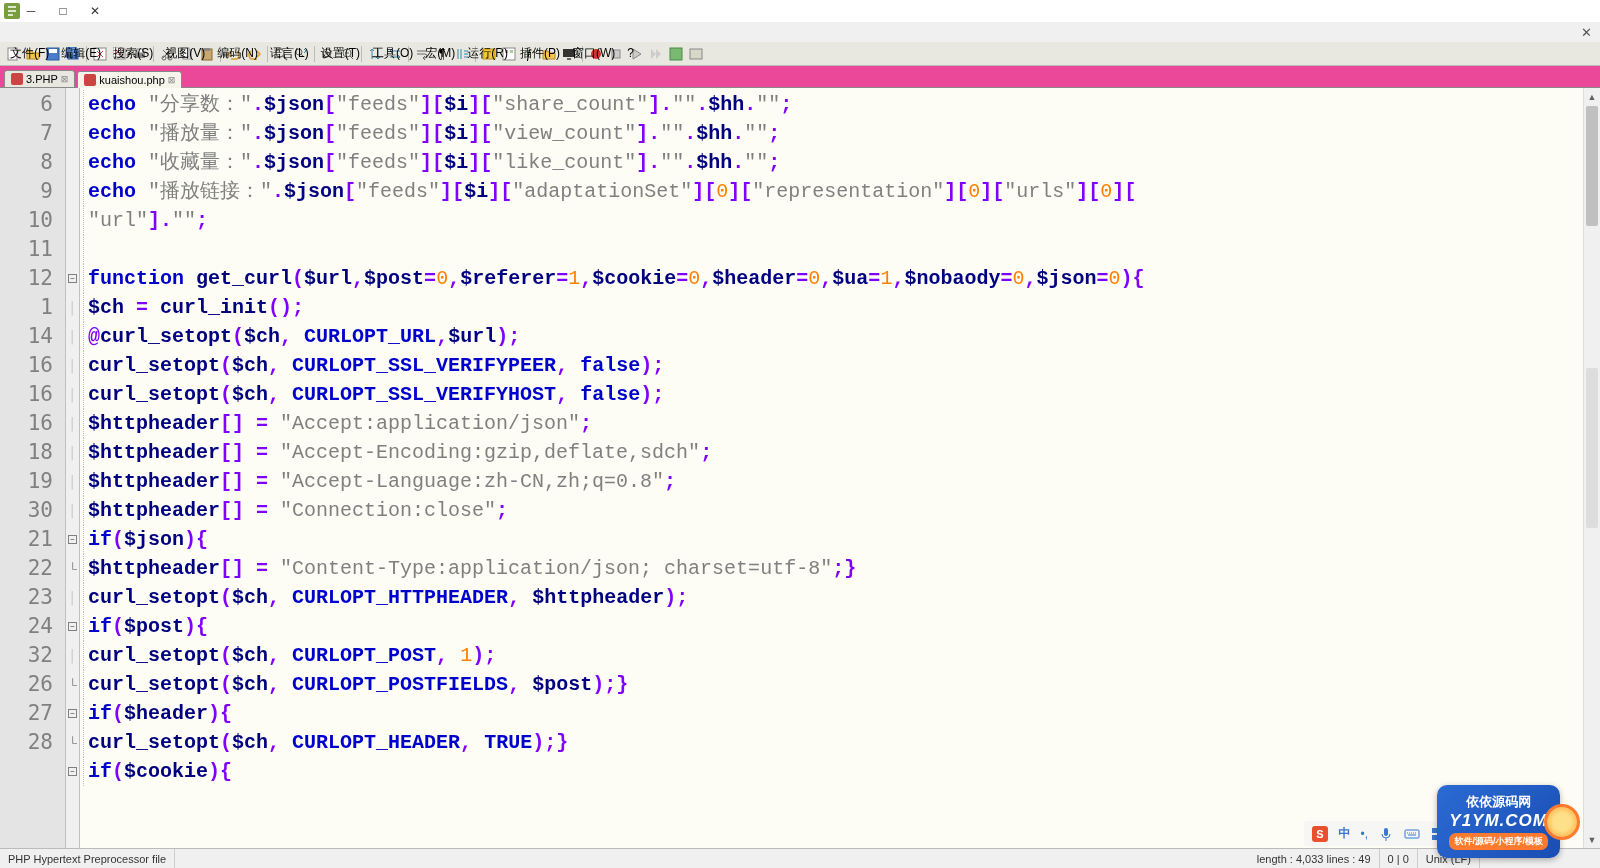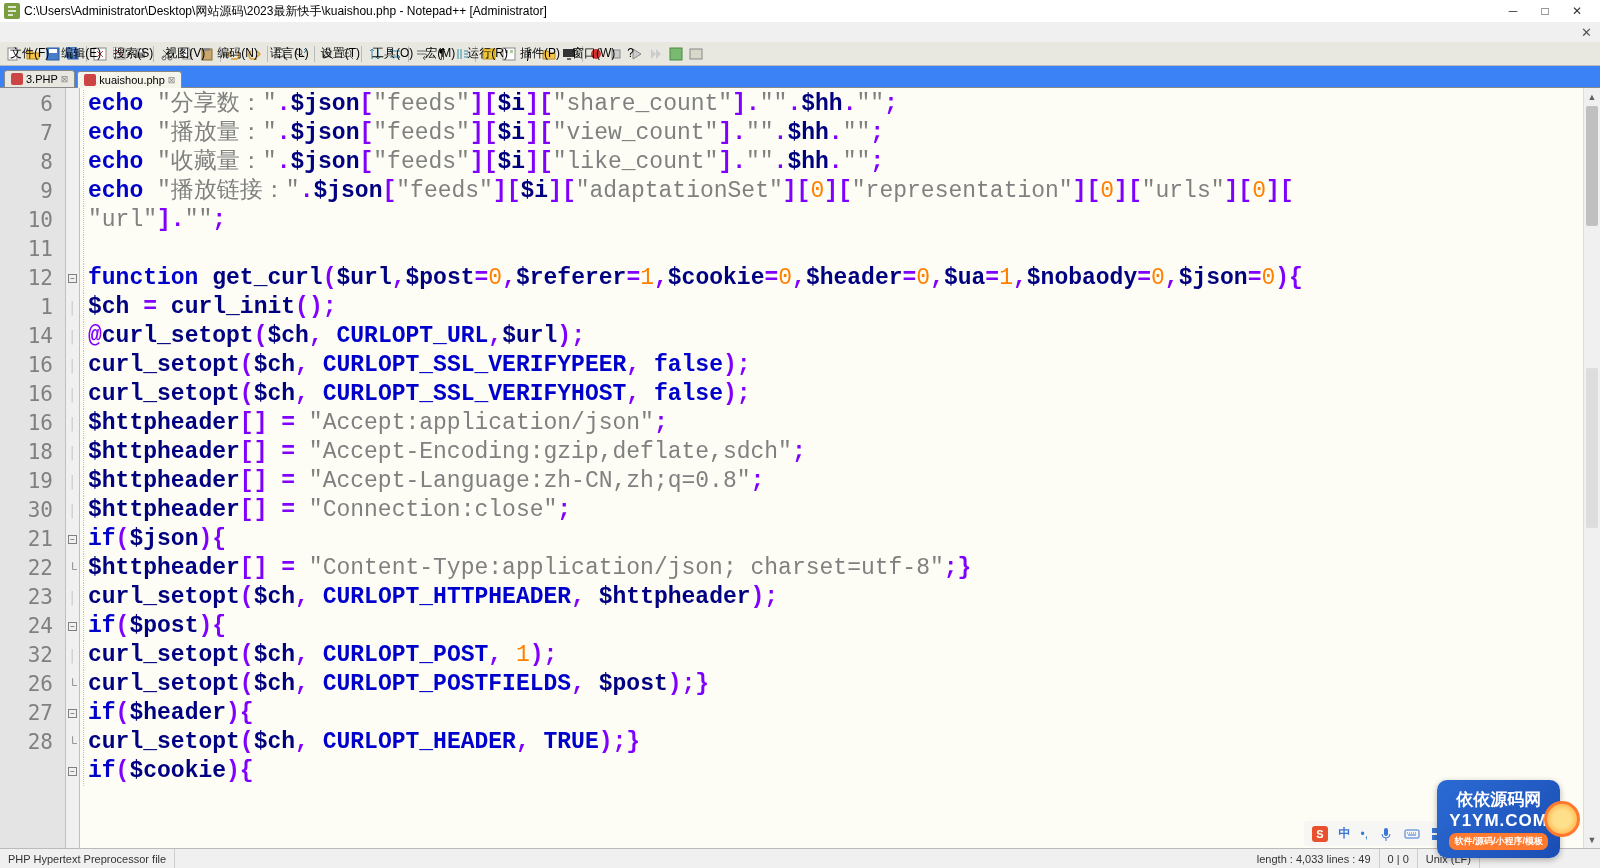--- a/index.html
+++ b/index.html
@@ -8,34 +8,34 @@
 .titlebar-icon { width: 16px; height: 16px; margin-right: 4px; }
 .titlebar-text { flex: 1; font-size: 12px; color: #000; }
 .win-controls { display: flex; gap: 18px; padding-right: 12px; }
 .win-btn { width: 14px; height: 14px; cursor: pointer; display: flex; align-items: center; justify-content: center; color: #333; }
 .menubar { background: #f0f0f0; height: 20px; display: flex; align-items: center; padding: 0 4px; position: relative; }
 .menu-item { padding: 2px 6px; cursor: pointer; font-size: 12px; margin-top: 42px; }
 .menu-close { position: absolute; right: 8px; cursor: pointer; color: #555; font-size: 13px; }
 .toolbar { background: #e8e8e0; height: 24px; display: flex; align-items: center; padding: 2px 4px; gap: 2px; border-bottom: 1px solid #bbb; }
 .tb-btn { width: 18px; height: 18px; display: flex; align-items: center; justify-content: center; cursor: pointer; }
 .tb-sep { width: 1px; height: 16px; background: #bbb; margin: 0 2px; }
-.tabbar { background: #3b82f6; height: 22px; display: flex; align-items: flex-end; padding: 0 4px; border-bottom: 1px solid #888; }
+.tabbar { background: #ec4899; height: 22px; display: flex; align-items: flex-end; padding: 0 4px; border-bottom: 1px solid #888; }
 .tab { background: #e8e8e0; border: 1px solid #888; border-bottom: none; padding: 2px 6px; font-size: 11px; margin-right: 2px; cursor: pointer; display: flex; align-items: center; gap: 3px; border-radius: 3px 3px 0 0; }
 .tab.active { background: #f5f5eb; position: relative; top: 1px; }
 .tab-close { font-size: 9px; color: #888; }
 .tab-icon { width: 12px; height: 12px; }
 .editor { display: flex; height: calc(100vh - 22px - 20px - 24px - 22px - 20px); background: #fdfdf5; position: relative; }
 .gutter { width: 66px; background: #e4e4e4; border-right: 1px solid #c0c0c0; text-align: right; padding-top: 2px; }
 .ln { color: #808080; font-family: Consolas, monospace; font-size: 21px; padding-right: 12px; line-height: 29px; }
 .fold-col { width: 14px; background: #f0f0f0; border-right: 1px solid #c0c0c0; padding-top: 2px; }
 .fold-mark { height: 29px; display: flex; align-items: center; justify-content: center; font-size: 12px; color: #808080; position: relative; }
 .fold-box { width: 9px; height: 9px; border: 1px solid #808080; font-size: 8px; line-height: 7px; text-align: center; color: #404040; }
 .guide-col { width: 6px; background: #fdfdf5; padding-top: 2px; }
 .guide-mark { height: 29px; border-left: 1px dotted #c0c0c0; margin-left: 3px; }
-.code { flex: 1; font-family: Consolas, "Courier New", monospace; font-size: 23px; line-height: 29px; padding-top: 2px; padding-left: 2px; white-space: pre; overflow: hidden; }
+.code { flex: 1; font-family: Consolas, "Courier New", monospace; font-size: 20px; line-height: 29px; padding-top: 2px; padding-left: 2px; white-space: pre; overflow: hidden; }
 .cl { height: 29px; }
 .kw { color: #0000cc; font-weight: bold; }
 .var { color: #000080; font-weight: bold; }
 .str { color: #808080; }
 .op { color: #8000ff; font-weight: bold; }
 .num { color: #ff8000; }
 .fn { color: #000080; font-weight: bold; }
 .const { color: #0000cc; font-weight: bold; }
 .brace { color: #8000ff; font-weight: bold; }
 .scrollbar-v { position: absolute; right: 0; top: 0; bottom: 0; width: 17px; background: #f0f0f0; border-left: 1px solid #ddd; }
@@ -52,21 +52,20 @@
 .logo-mag { position: absolute; right: -20px; top: 50%; transform: translateY(-50%); width: 36px; height: 36px; border-radius: 50%; background: radial-gradient(circle,#ffe08a 40%,#ff9d2e 100%); border: 3px solid #ff7a2e; }
 </style>
 </head>
 <body>
 
 <div class="titlebar">
   <svg class="titlebar-icon" viewBox="0 0 16 16">
       <rect width="16" height="16" fill="#7a9e3e" rx="2"></rect>
       <path d="M4 4h8M4 8h8M4 12h5" stroke="#fff" stroke-width="1.5"></path>
     </svg>
-  <span class="titlebar-text">C:\Users\Administrator\Desktop\网站源码\2023最新快手\kuaishou.php - Notepad++ [Administrator]</span>
   <div class="win-controls">
     <span class="win-btn">─</span>
     <span class="win-btn">□</span>
     <span class="win-btn">✕</span>
   </div>
 </div>
 
 <div class="menubar">
   <span class="menu-item">文件(F)</span>
     <span class="menu-item">编辑(E)</span>
@@ -439,18 +438,18 @@
       <rect x="9" y="9" width="5" height="5" fill="#3a77d4"></rect>
     </svg>
   <svg class="tray-ic" viewBox="0 0 16 16">
       <circle cx="8" cy="8" r="3" fill="none" stroke="#3a77d4"></circle>
       <path d="M8 1v2M8 13v2M1 8h2M13 8h2M3 3l1.5 1.5M11.5 11.5L13 13M13 3l-1.5 1.5M4.5 11.5L3 13" stroke="#3a77d4"></path>
     </svg>
 </div>
 
 <div class="overlay">
   <div class="logo-badge">
-    <div style="font-size:17px;">依依源码网</div>
-    <div style="font-size:17px;letter-spacing:1px;">Y1YM.COM</div>
+    <div style="font-size:13px;">依依源码网</div>
+    <div style="font-size:17px;letter-spacing:1px;font-style:italic;">Y1YM.COM</div>
     <span class="logo-sub">软件/源码/小程序/模板</span>
     <div class="logo-mag"></div>
   </div>
 </div>
 
 </body></html>

